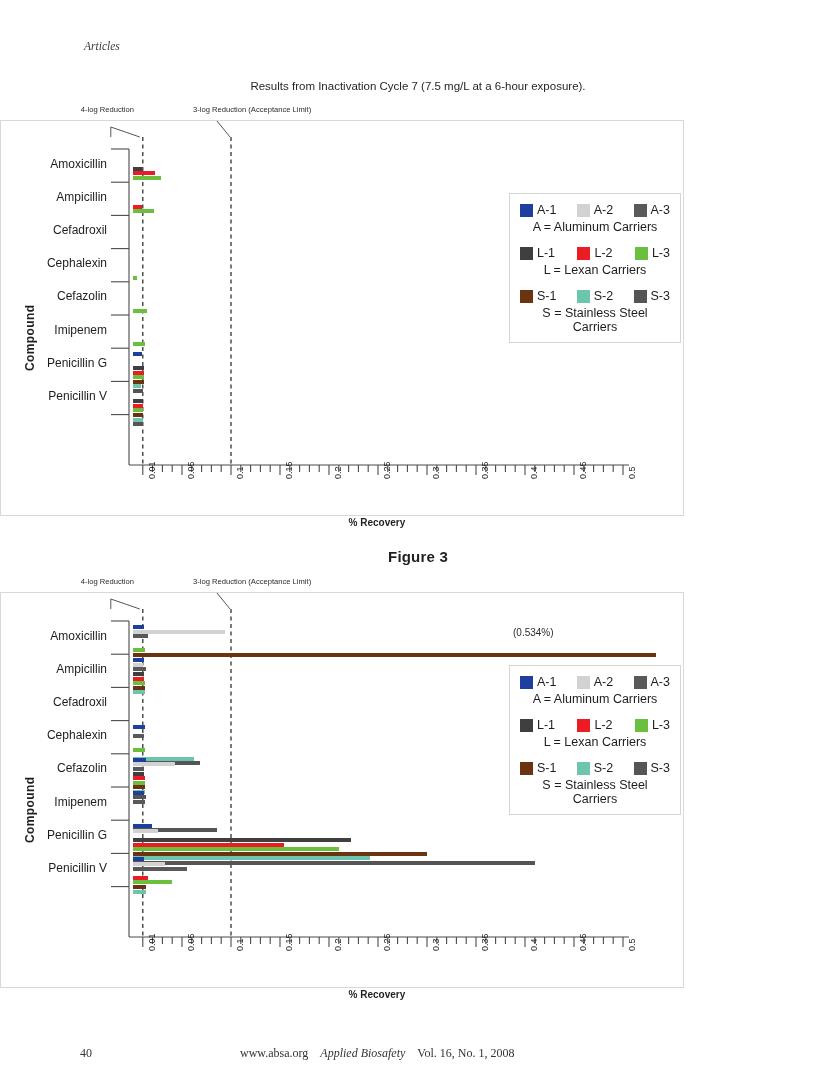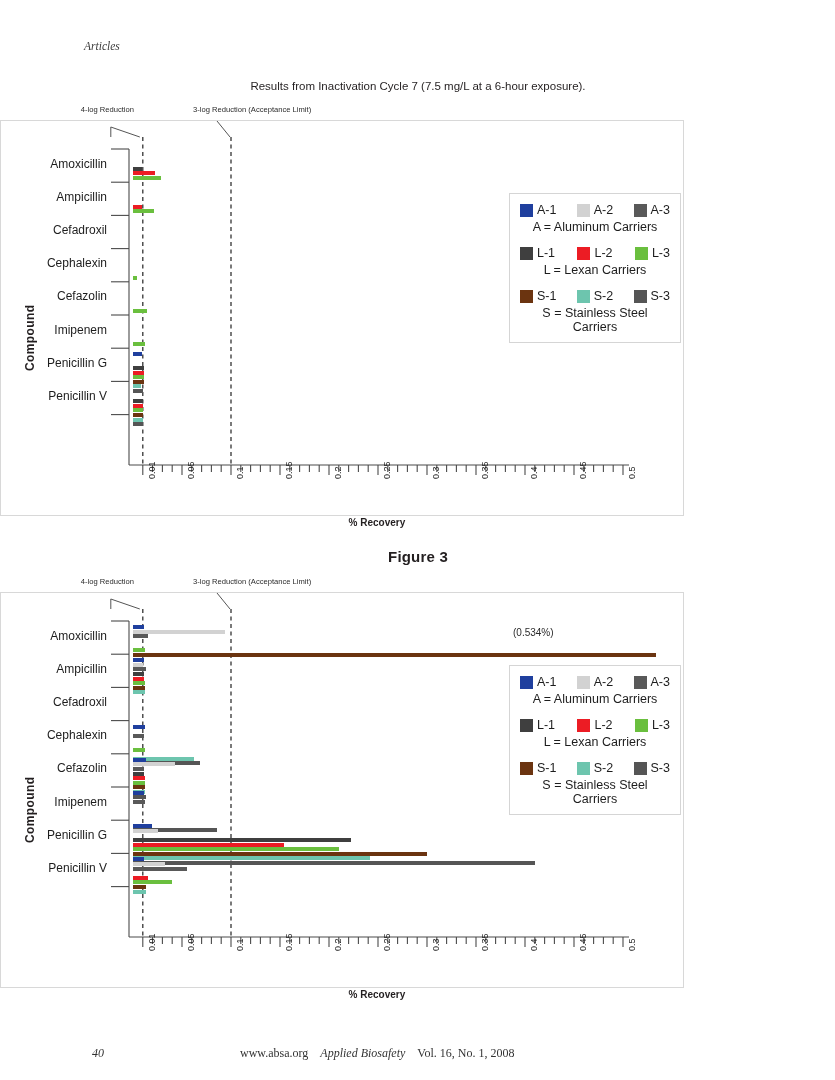--- a/index.html
+++ b/index.html
@@ -31,21 +31,21 @@
 
   .legend{position:absolute;border:1px solid #d5d5d5;background:#fff;box-sizing:border-box;padding:9px 10px 8px 10px;}
   .legend-row{display:flex;justify-content:space-between;align-items:center;}
   .legend-item{display:flex;align-items:center;gap:4px;}
   .swatch{width:13px;height:13px;display:inline-block;flex:none;}
   .legend-key{font-size:12.5px;color:#1d1d1d;}
   .legend-caption{text-align:center;font-size:12.5px;color:#1d1d1d;margin:3px 0 12px 0;}
   .legend-caption.last{margin-bottom:0;}
 
   .footer{position:absolute;bottom:34px;left:0;width:835px;font-family:"Liberation Serif",serif;font-size:12px;color:#333;}
-  .footer .pg{position:absolute;left:92px;font-style:italic;}
+  .footer .pg{position:absolute;left:80px;}
   .footer .mid{position:absolute;left:240px;}
   .footer .j{font-style:italic;}
 </style>
 </head>
 <body>
 
 <div class="page">
 
   <div class="running-head">Articles</div>
 

